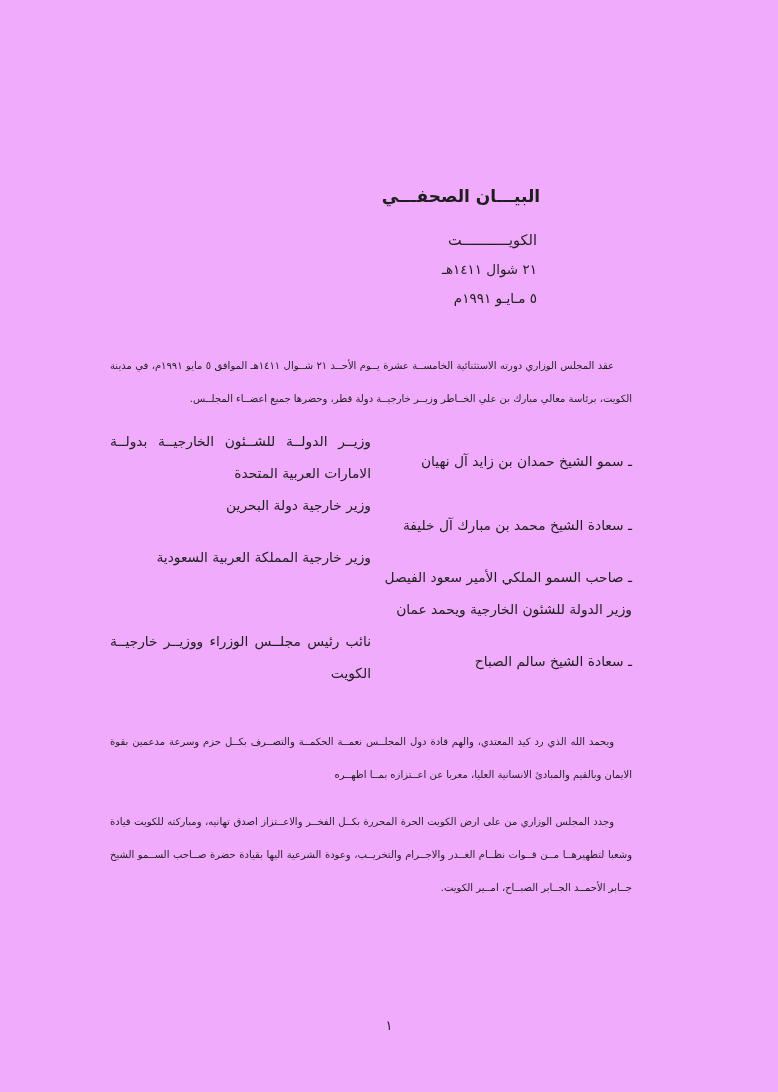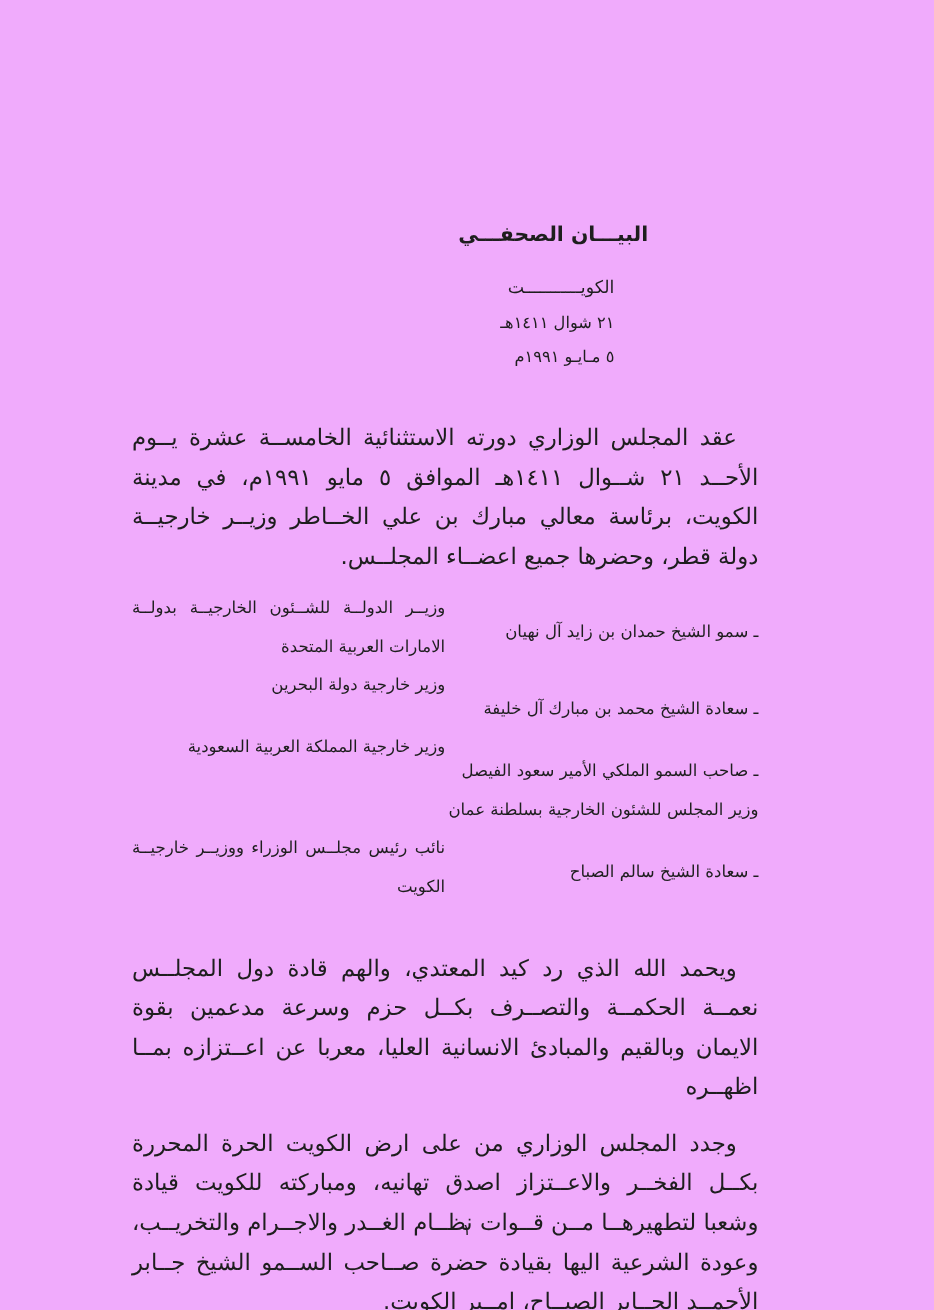--- a/index.html
+++ b/index.html
@@ -23,29 +23,29 @@
     letter-spacing: 0.5px;
   }
   .title-sub {
     margin-top: 15px;
     font-size: 14.5px;
     font-weight: bold;
     white-space: nowrap;
   }
   .dateline {
     margin-top: 20px;
-    margin-right: 120px;
+    margin-right: 95px;
     text-align: right;
     font-size: 13.5px;
     line-height: 29px;
   }
   .dateline .location { font-size: 14.5px; }
   p.body-para {
     margin-top: 36px;
-    font-size: 19px;
+    font-size: 10px;
     line-height: 33px;
     text-align: justify;
     text-indent: 18px;
   }
   p.body-para + p.body-para { margin-top: 14px; }
   .attendees {
     margin-top: 10px;
     font-size: 13.8px;
     line-height: 32px;
   }
@@ -85,21 +85,21 @@
     </div>
     <div class="attendee-row">
       <div class="attendee-name">ـ سعادة الشيخ محمد بن مبارك آل خليفة</div>
       <div class="attendee-title">وزير خارجية دولة البحرين</div>
     </div>
     <div class="attendee-row">
       <div class="attendee-name">ـ صاحب السمو الملكي الأمير سعود الفيصل</div>
       <div class="attendee-title">وزير خارجية المملكة العربية السعودية</div>
     </div>
     <div class="attendee-row">
-      <div class="attendee-title">وزير المجلس للشئون الخارجية بسلطنة عمان</div>
+      <div class="attendee-title">وزير الدولة للشئون الخارجية ويحمد عمان</div>
     </div>
     <div class="attendee-row">
       <div class="attendee-name">ـ سعادة الشيخ سالم الصباح</div>
       <div class="attendee-title">نائب رئيس مجلــس الوزراء ووزيــر خارجيــة الكويت</div>
     </div>
   </div>
 
   <p class="body-para">ويحمد الله الذي رد كيد المعتدي، والهم قادة دول المجلــس نعمــة الحكمــة والتصــرف بكــل حزم وسرعة مدعمين بقوة الايمان وبالقيم والمبادئ الانسانية العليا، معربا عن اعــتزازه بمــا اظهــره</p>
 
   <p class="body-para">وجدد المجلس الوزاري من على ارض الكويت الحرة المحررة بكــل الفخــر والاعــتزاز اصدق تهانيه، ومباركته للكويت قيادة وشعبا لتطهيرهــا مــن قــوات نظــام الغــدر والاجــرام والتخريــب، وعودة الشرعية اليها بقيادة حضرة صــاحب الســمو الشيخ جــابر الأحمــد الجــابر الصبــاح، امــير الكويت.</p>

